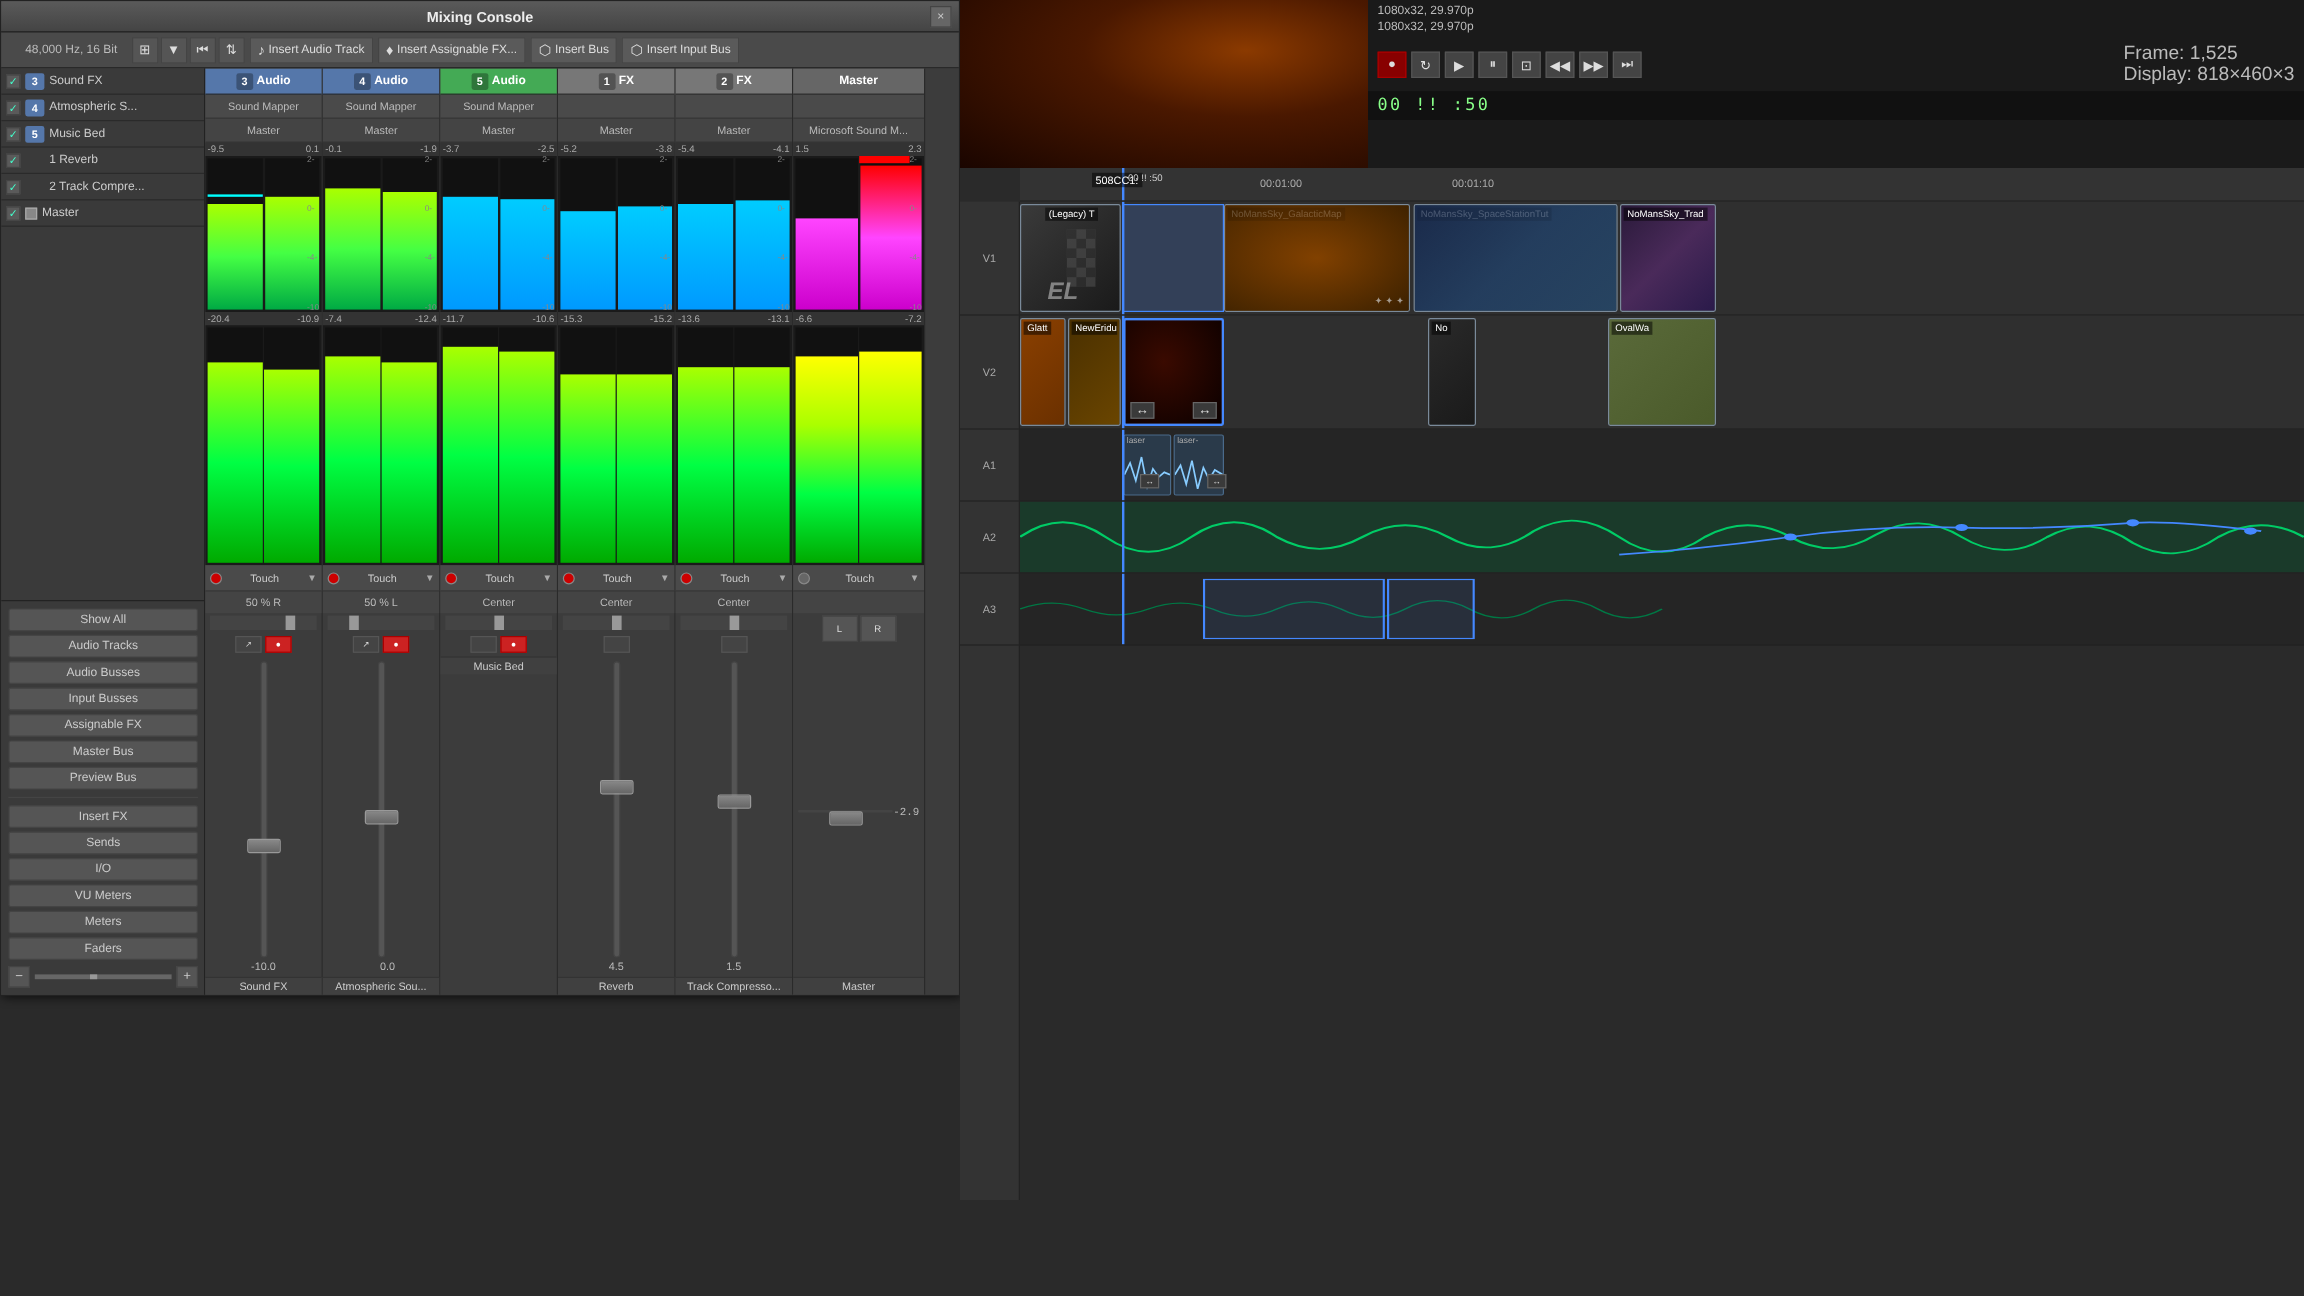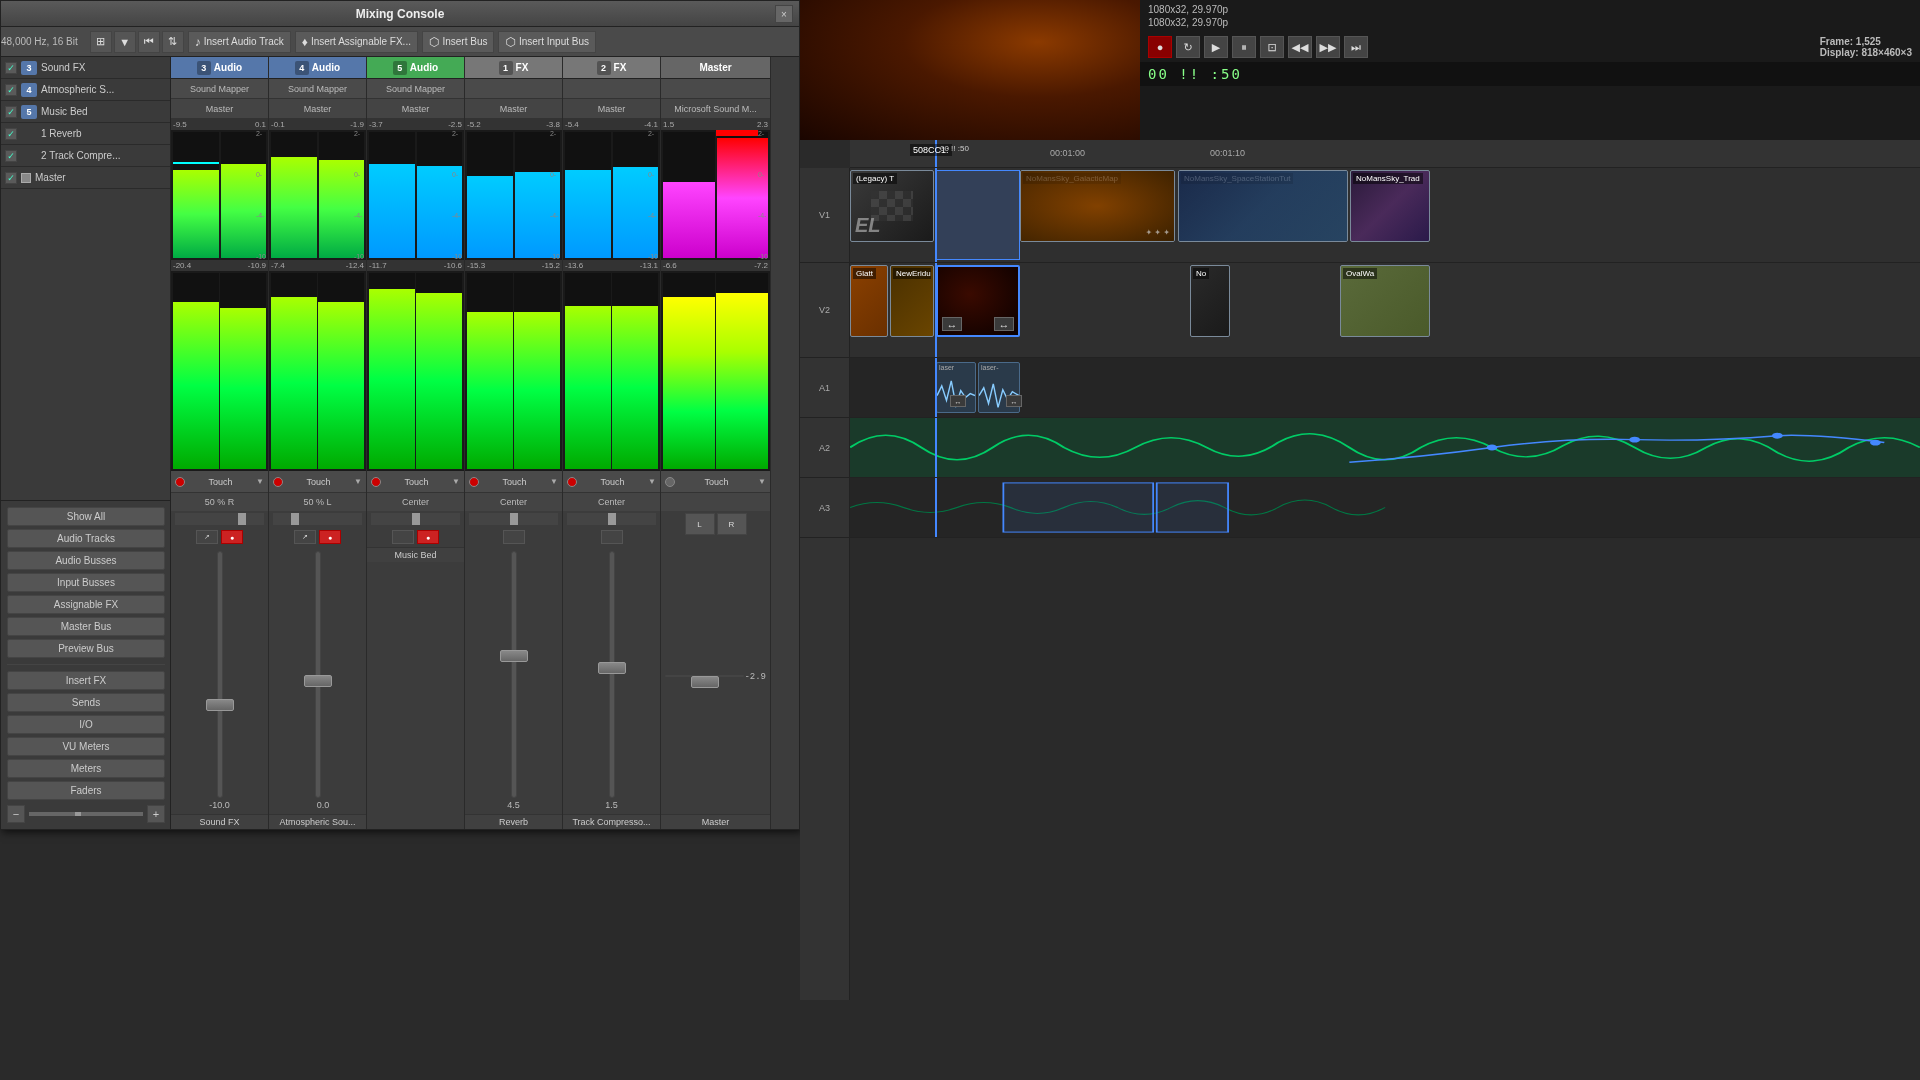--- a/index.html
+++ b/index.html
@@ -42,21 +42,21 @@
       font-size: 10px;
       color: #ccc;
     }
 
     
     .toolbar {
       background: #4a4a4a;
       height: 30px;
       display: flex;
       align-items: center;
-      padding: 0 0;
+      padding: 0 20px;
       gap: 4px;
       border-bottom: 1px solid #222;
     }
     .toolbar-info {
       font-size: 10px;
       color: #bbb;
       margin-right: 8px;
     }
     .toolbar-btn {
       background: #5a5a5a;
@@ -342,23 +342,22 @@
       border: 1px solid #555;
       color: #ddd;
       width: 24px; height: 22px;
       display: flex; align-items: center; justify-content: center;
       cursor: pointer;
       font-size: 11px;
     }
     .ctrl-btn.record { background: #880000; border-color: #aa0000; }
     .frame-info {
       margin-left: auto;
-      font-size: 10px;
+      font-size: 16px;
       color: #bbb;
-      font-weight: bold;
     }
 
     
     .timeline-area {
       position: absolute;
       left: 0; top: 140px;
       right: 0; bottom: 0;
       background: #2a2a2a;
       overflow: hidden;
     }
@@ -375,27 +374,28 @@
     
     .video-track-lane {
       height: 95px;
       border-bottom: 1px solid #222;
       background: #2f2f2f;
       position: relative;
       overflow: hidden;
     }
     .video-clip {
       position: absolute;
-      top: 2px; bottom: 20px;
+      top: 2px; bottom: 2px;
       background: #5a6a7a;
       border: 1px solid #7a8a9a;
       border-radius: 2px;
       overflow: hidden;
       display: flex;
       align-items: flex-start;
+      padding-left: 18px;
     }
     .clip-thumb {
       width: 100%;
       height: 100%;
       position: relative;
       overflow: hidden;
     }
     .clip-label {
       position: absolute;
       top: 2px; left: 2px;

